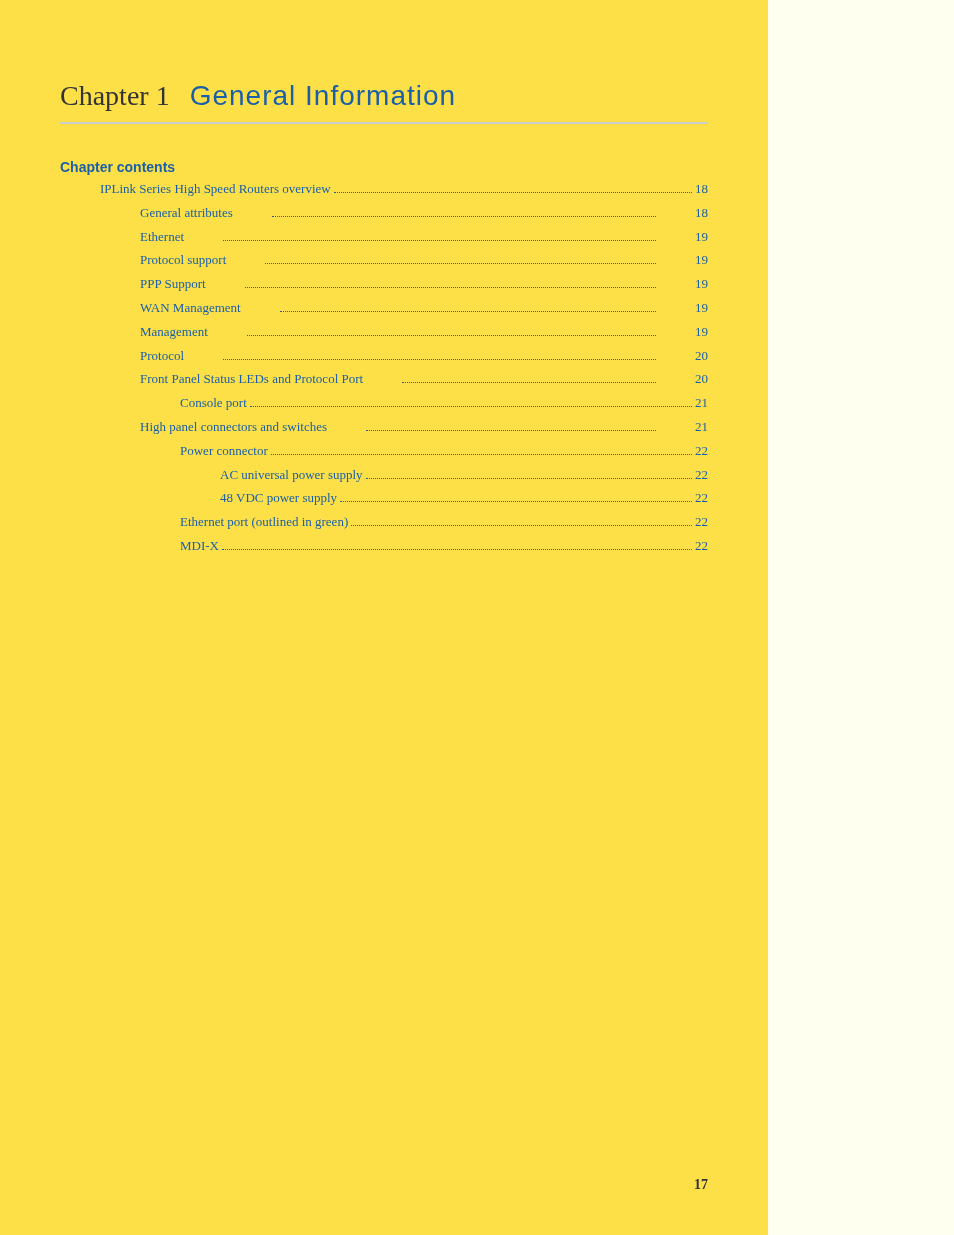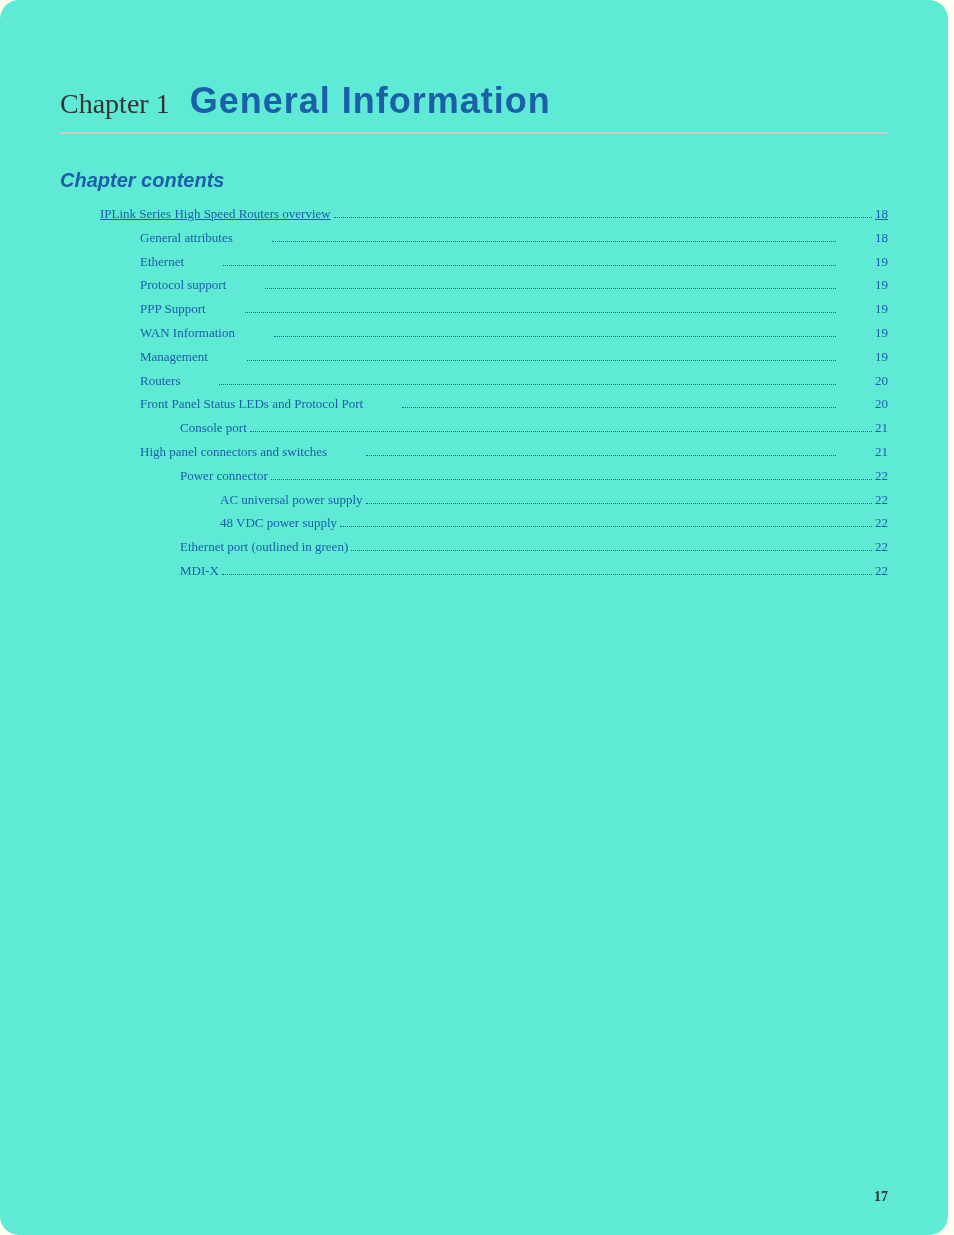--- a/index.html
+++ b/index.html
@@ -10,58 +10,56 @@
 
     body {
       background-color: #fffff0;
       font-family: Georgia, 'Times New Roman', Times, serif;
       width: 954px;
       min-height: 1235px;
       position: relative;
     }
 
     .page-container {
-      width: 948px;
+      width: 768px;
       min-height: 1235px;
-      background-color: #5eead4;
+      background-color: #fde047;
       padding: 80px 60px 60px 60px;
       position: relative;
-      border-radius: 19px;
     }
 
     .chapter-header {
       border-bottom: 2px solid #cccccc;
       padding-bottom: 10px;
       margin-bottom: 35px;
       display: flex;
       align-items: baseline;
       gap: 20px;
     }
 
     .chapter-label {
       font-size: 28px;
       font-weight: normal;
       color: #333333;
       font-family: Georgia, serif;
     }
 
     .chapter-title {
-      font-size: 36px;
-      font-weight: bold;
+      font-size: 28px;
+      font-weight: normal;
       color: #1a5fa8;
       font-family: Arial, Helvetica, sans-serif;
       letter-spacing: 1px;
     }
 
     .chapter-contents-label {
-      font-size: 20px;
+      font-size: 14px;
       font-weight: bold;
-      font-style: italic;
       color: #1a5fa8;
-      margin-bottom: 12px;
+      margin-bottom: 4px;
       font-family: Arial, Helvetica, sans-serif;
     }
 
     .toc-container {
       margin-top: 5px;
     }
 
     .toc-entry {
       display: flex;
       align-items: baseline;
@@ -84,28 +82,28 @@
       min-width: 20px;
     }
 
     .toc-entry .page-num {
       white-space: nowrap;
       flex-shrink: 0;
       font-size: 13px;
     }
 
     
-    .indent-1 { padding-left: 40px; text-decoration: underline; }
+    .indent-1 { padding-left: 40px; }
     .indent-2 { padding-left: 80px; gap: 36px; }
     .indent-3 { padding-left: 120px; }
     .indent-4 { padding-left: 160px; }
 
     .page-number-footer {
       position: absolute;
-      bottom: 30px;
+      bottom: 42px;
       right: 60px;
       font-size: 14px;
       color: #333333;
       font-weight: bold;
       font-family: Georgia, serif;
     }
   </style>
 </head>
 <body>
 
@@ -139,31 +137,31 @@
           <span class="entry-text">Protocol support</span>
           <span class="dots"></span>
           <span class="page-num">19</span>
         </div>
         <div class="toc-entry indent-2">
           <span class="entry-text">PPP Support</span>
           <span class="dots"></span>
           <span class="page-num">19</span>
         </div>
         <div class="toc-entry indent-2">
-          <span class="entry-text">WAN Information</span>
+          <span class="entry-text">WAN Management</span>
           <span class="dots"></span>
           <span class="page-num">19</span>
         </div>
         <div class="toc-entry indent-2">
           <span class="entry-text">Management</span>
           <span class="dots"></span>
           <span class="page-num">19</span>
         </div>
         <div class="toc-entry indent-2">
-          <span class="entry-text">Routers</span>
+          <span class="entry-text">Protocol</span>
           <span class="dots"></span>
           <span class="page-num">20</span>
         </div>
         <div class="toc-entry indent-2">
           <span class="entry-text">Front Panel Status LEDs and Protocol Port</span>
           <span class="dots"></span>
           <span class="page-num">20</span>
         </div>
         <div class="toc-entry indent-3">
           <span class="entry-text">Console port</span>

